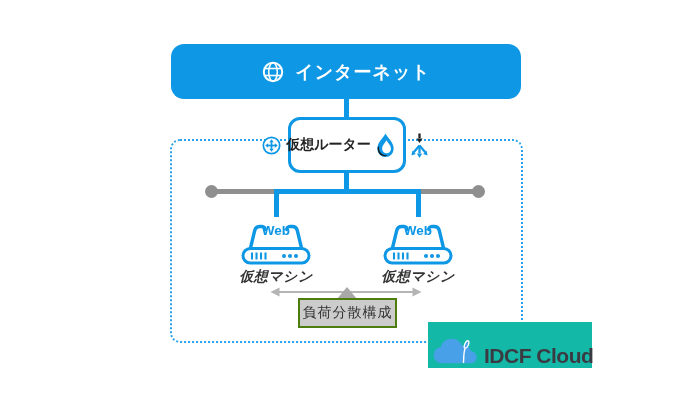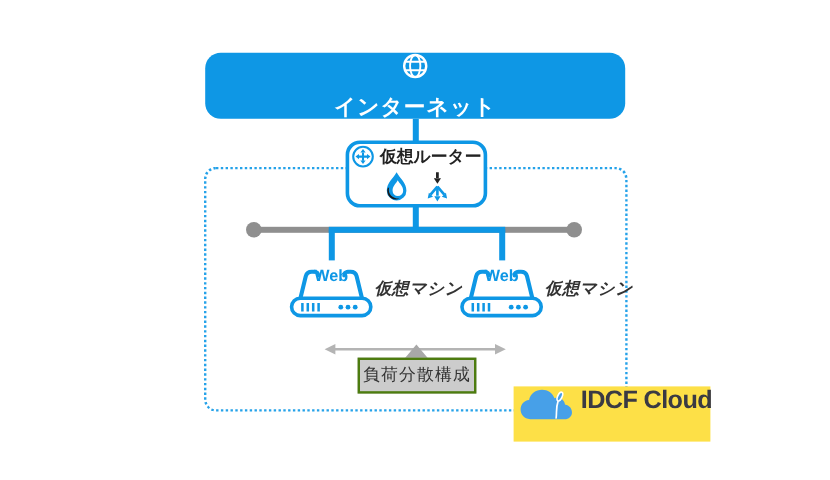--- a/index.html
+++ b/index.html
@@ -5,21 +5,21 @@
   html,body{margin:0;padding:0;}
   body{
     width:692px;height:400px;background:#ffffff;position:relative;overflow:hidden;
     font-family:"Liberation Sans","DejaVu Sans",sans-serif;
   }
   .abs{position:absolute;}
 
   
   .banner{
     left:171px;top:44px;width:350px;height:55px;border-radius:13px;
-    background:#0e97e5;display:flex;align-items:center;justify-content:center;gap:10px;z-index:3;flex-direction:column;
+    background:#0e97e5;display:flex;align-items:center;justify-content:center;gap:10px;z-index:3;
   }
   .banner-label{color:#ffffff;font-size:18px;font-weight:bold;letter-spacing:1px;}
 
   
   .conn{background:#0e97e5;z-index:1;}
   .conn-banner-router{left:344px;top:99px;width:5px;height:20px;}
   .conn-router-bus{left:344px;top:172px;width:5px;height:20px;}
   .conn-bus-vm1{left:274px;top:191px;width:5px;height:26px;}
   .conn-bus-vm2{left:416px;top:191px;width:5px;height:26px;}
   .tree-h{left:274px;top:189px;width:147px;height:5px;background:#0e97e5;z-index:1;}
@@ -27,55 +27,55 @@
   
   .zone{
     left:170px;top:139px;width:353px;height:204px;border:2px dotted #25a2e9;border-radius:10px;
     z-index:0;box-sizing:border-box;
   }
 
   
   .router{
     left:288px;top:117px;width:118px;height:56px;background:#ffffff;border:3px solid #0e97e5;
     border-radius:12px;z-index:2;box-sizing:border-box;
-    display:flex;flex-direction:column;align-items:center;justify-content:center;gap:2px;
+    display:flex;flex-direction:row;align-items:center;justify-content:center;gap:2px;
   }
   .router-row1{display:flex;align-items:center;gap:5px;}
   .router-label{font-size:14px;font-weight:bold;color:#222222;white-space:nowrap;}
   .router-row2{display:flex;align-items:center;gap:9px;}
 
   
   .bus{left:212px;top:189px;width:266px;height:5px;background:#8f8f8f;z-index:0;}
   .bus-dot{width:13px;height:13px;border-radius:50%;background:#8f8f8f;z-index:0;}
   .bus-dot-left{left:205px;top:185px;}
   .bus-dot-right{left:472px;top:185px;}
 
   
-  .vm{width:72px;z-index:1;display:flex;align-items:center;}
+  .vm{width:72px;z-index:1;display:flex;flex-direction:column;align-items:center;}
   .vm1{left:240px;top:213px;}
   .vm2{left:382px;top:213px;}
   .vm-label{font-size:14px;font-weight:600;color:#333333;margin-top:3px;letter-spacing:0.5px;white-space:nowrap;font-style:italic;}
 
   
   .span-arrow{left:270px;top:284px;z-index:1;}
   .lb-pointer{
     left:337px;top:287px;width:0;height:0;z-index:1;
     border-left:10px solid transparent;border-right:10px solid transparent;
     border-bottom:12px solid #a8a8a8;
   }
   .lb-box{
     left:298px;top:298px;width:99px;height:30px;background:#cccccc;border:2px solid #4d7c0f;
     box-sizing:border-box;display:flex;align-items:center;justify-content:center;z-index:1;
   }
   .lb-label{font-size:14px;color:#333333;letter-spacing:1px;white-space:nowrap;}
 
   
   .logo{
-    left:428px;top:322px;width:164px;height:46px;background:#fde047;z-index:4;
-    display:flex;align-items:flex-start;gap:6px;padding-left:4px;box-sizing:border-box;
+    left:428px;top:322px;width:164px;height:46px;background:#14b8a6;z-index:4;
+    display:flex;align-items:flex-end;gap:6px;padding-left:4px;box-sizing:border-box;
   }
   .logo-text{font-size:21px;font-weight:bold;color:#3a3a43;letter-spacing:-0.5px;white-space:nowrap;}
 </style>
 </head>
 <body>
 
 <div class="abs zone"></div>
 
 <div class="abs conn conn-banner-router"></div>
 <div class="abs conn conn-router-bus"></div>

